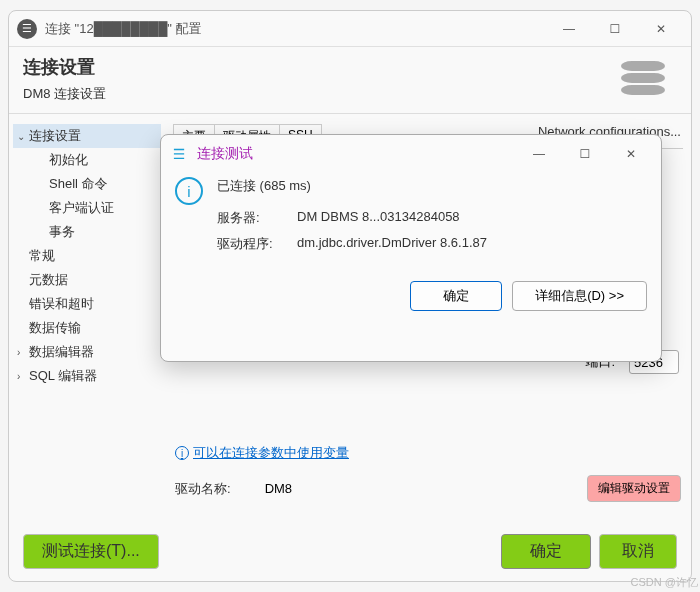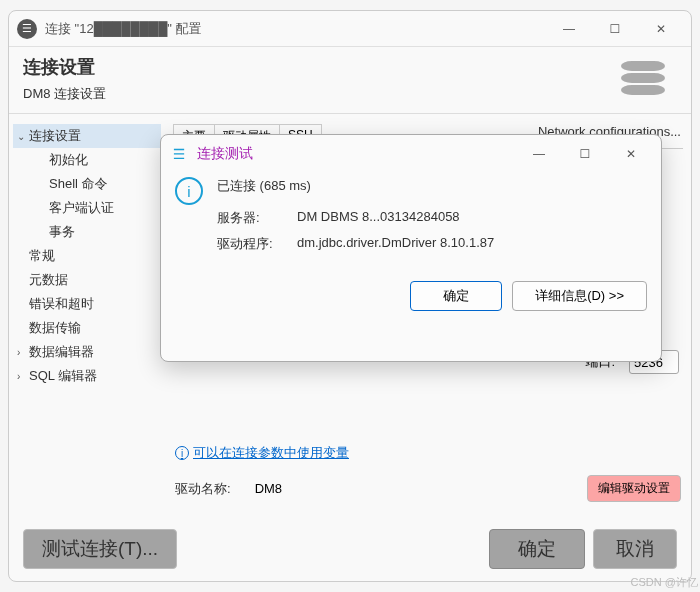--- a/index.html
+++ b/index.html
@@ -28,24 +28,24 @@
     .main { flex: 1; padding: 10px 8px; position: relative; }
     .tabs { display: flex; gap: 0; border-bottom: 1px solid #ccc; font-size: 12px; }
     .tab { padding: 3px 8px; border: 1px solid #ccc; border-bottom: none; background: #f9f9f9; margin-right: -1px; }
     .net-cfg { position: absolute; right: 10px; top: 10px; font-size: 13px; color: #333; }
     .port-area { position: absolute; right: 12px; top: 236px; font-size: 13px; display: flex; align-items: center; gap: 14px; }
     .port-input { width: 50px; height: 24px; border: 1px solid #aaa; border-radius: 3px; padding: 0 4px; font-size: 13px; background: #fff; }
     .var-link { position: absolute; bottom: 60px; left: 10px; font-size: 13px; color: #0066cc; text-decoration: underline; display: flex; align-items: center; gap: 4px; }
     .info-i { width: 14px; height: 14px; border: 1px solid #0066cc; border-radius: 50%; font-size: 10px; display: flex; align-items: center; justify-content: center; color: #0066cc; }
     .drv-row { position: absolute; bottom: 20px; left: 10px; right: 10px; display: flex; align-items: center; font-size: 13px; gap: 24px; }
     .drv-row .lbl { color: #333; }
-    .drv-row .val { margin-left: 0; flex: 1; }
+    .drv-row .val { margin-left: 10px; flex: 1; }
     .edit-drv { border: 1px solid #bbb; background: #fca5a5; padding: 4px 10px; border-radius: 4px; font-size: 12px; }
     .footer { position: absolute; bottom: 12px; left: 14px; right: 14px; display: flex; align-items: center; }
-    .btn { border: 1px solid #bbb; background: #a3a3a3; padding: 6px 18px; border-radius: 4px; font-size: 19px; color: #333; }
+    .btn { border: 1px solid #bbb; background: #84cc16; padding: 6px 18px; border-radius: 4px; font-size: 16px; color: #333; }
     .footer .spacer { flex: 1; }
     .footer .btn.ok { border: 1px solid #888; margin-right: 8px; padding: 6px 28px; }
     .footer .btn.cancel { padding: 6px 22px; }
 
     
     .dialog { position: absolute; left: 160px; top: 134px; width: 502px; height: 228px; background: #fafafa; border: 1px solid #aaa; border-radius: 8px; box-shadow: 0 8px 24px rgba(0,0,0,.2); overflow: hidden; }
     .dlg-title { display: flex; align-items: center; height: 38px; padding: 0 8px; }
     .dlg-icon { width: 20px; height: 20px; margin-right: 8px; display: flex; align-items: center; justify-content: center; color: #1a9fd6; font-size: 14px; }
     .dlg-title-text { flex: 1; font-size: 14px; color: #a21caf; }
     .dlg-body { padding: 4px 20px 10px 56px; font-size: 13px; color: #333; position: relative; }
@@ -168,21 +168,21 @@
   </div>
   <div class="dlg-body">
     <div class="dlg-info-icon">i</div>
     <div class="dlg-msg">已连接 (685 ms)</div>
     <div class="dlg-row">
       <span class="k">服务器:</span>
       <span>DM DBMS 8...03134284058</span>
     </div>
     <div class="dlg-row">
       <span class="k">驱动程序:</span>
-      <span>dm.jdbc.driver.DmDriver 8.10.1.87</span>
+      <span>dm.jdbc.driver.DmDriver 8.6.1.87</span>
     </div>
   </div>
   <div class="dlg-btns">
     <button class="dlg-btn ok">确定</button>
     <button class="dlg-btn">详细信息(D) &gt;&gt;</button>
   </div>
 </div>
 
 <div class="watermark">CSDN @许忆</div>
 

